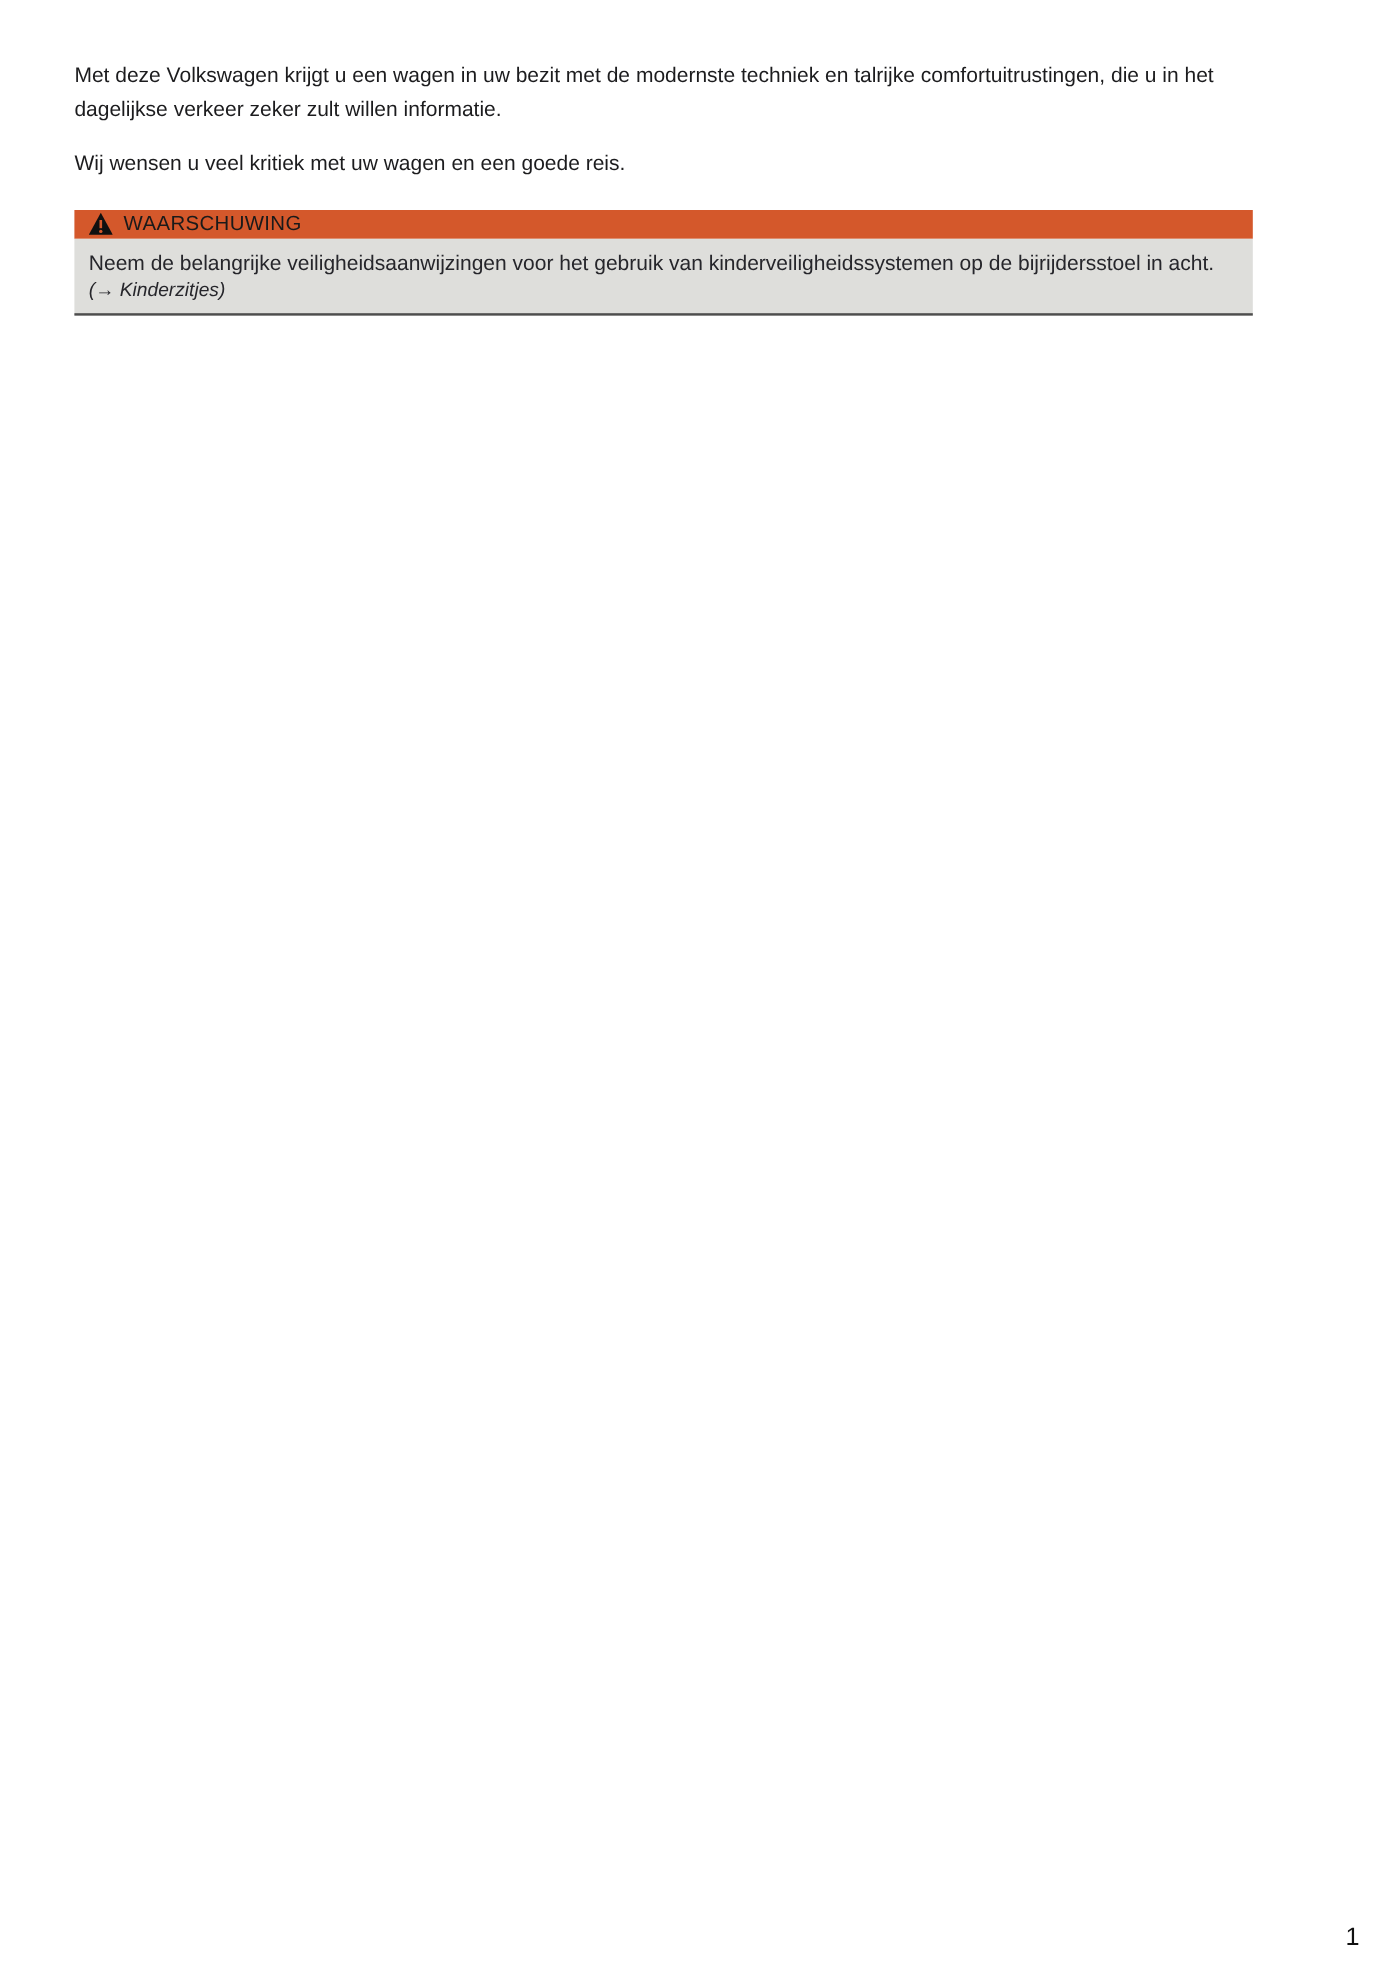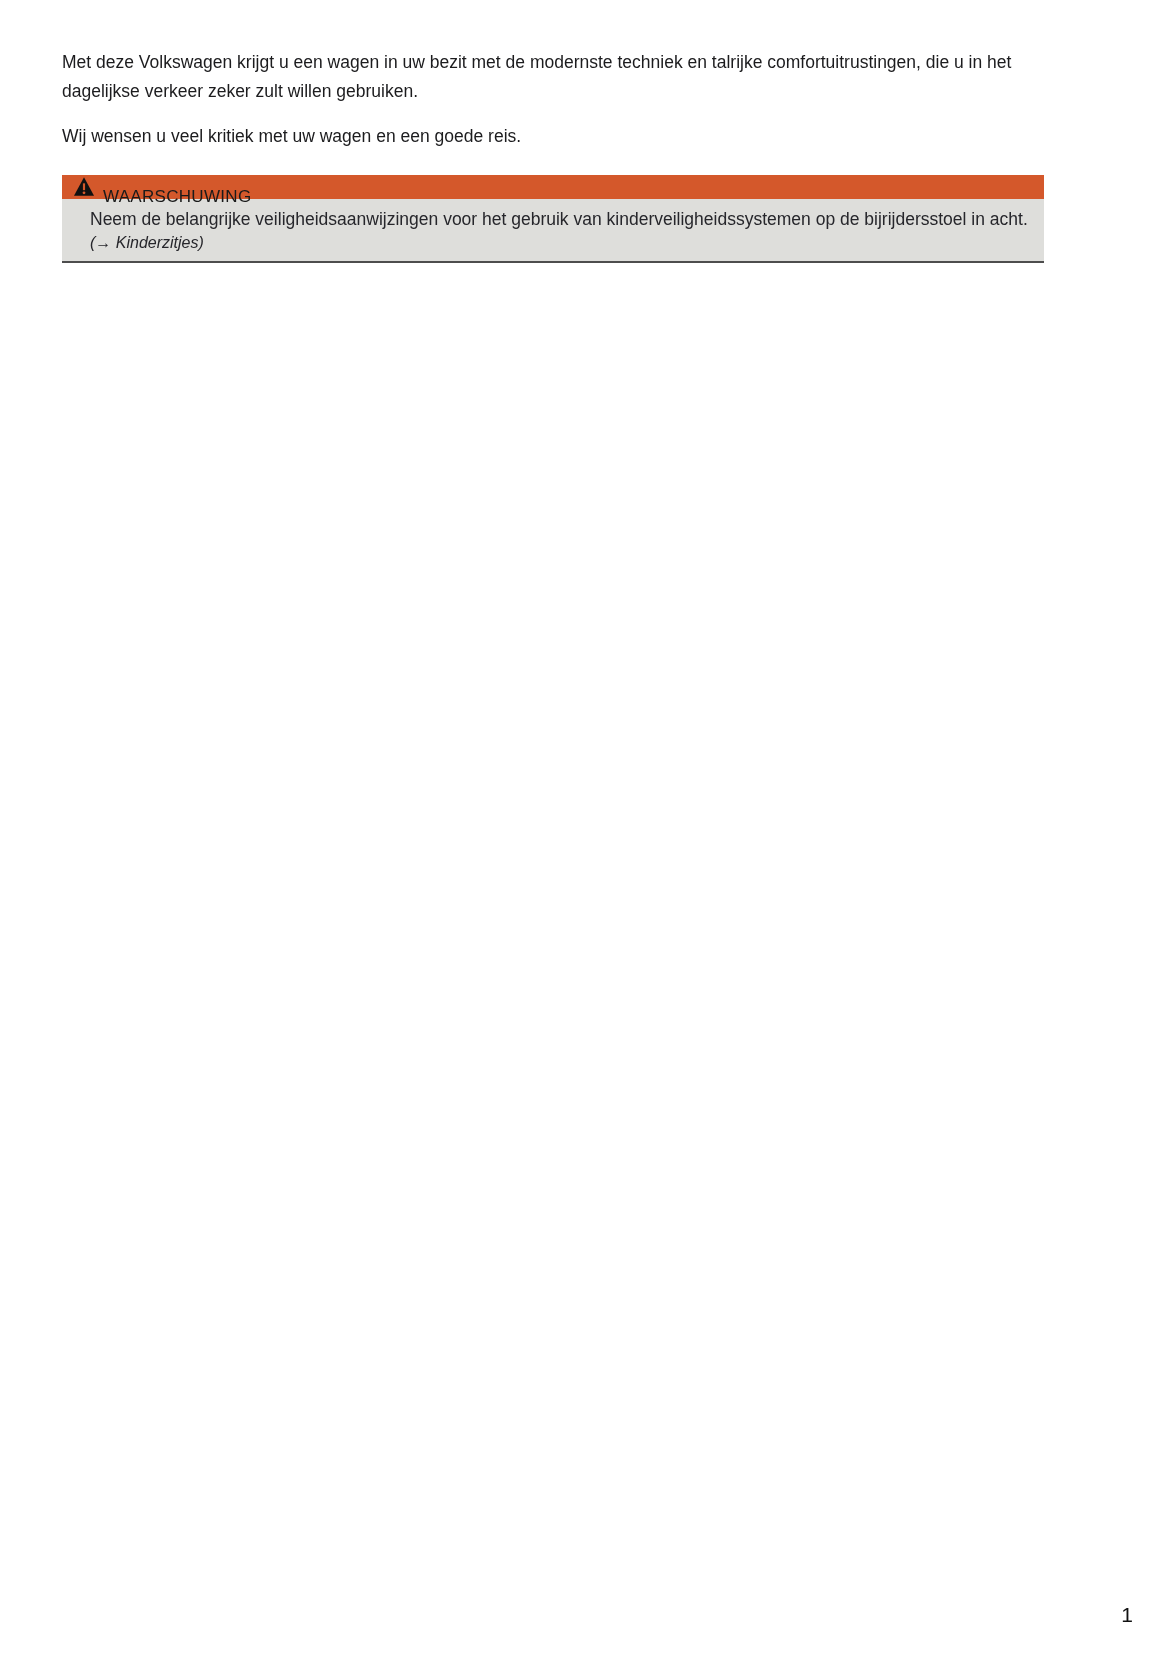--- a/index.html
+++ b/index.html
@@ -31,32 +31,33 @@
     color: #1c1c1e;
     margin-bottom: 17px;
     max-width: 972px;
   }
   .warning-box {
     margin-top: 24px;
     width: 982px;
   }
   .warning-header {
     display: flex;
+    align-items: center;
     height: 16px;
     padding: 12px 12px;
     gap: 9px;
   }
   .warning-header .warning-label {
     font-size: 17px;
     font-weight: 500;
     color: #1a1a1a;
     letter-spacing: 0.3px;
   }
   .warning-body {
-    padding: 7px 12px 9px 28px;
+    padding: 7px 12px 9px 12px;
     border-bottom: 2px solid #4d4d4d;
   }
   .warning-body .warning-text {
     font-size: 17.5px;
     line-height: 27px;
     color: #26262b;
   }
   .warning-body .warning-link {
     display: inline-block;
     font-size: 16px;
@@ -79,21 +80,21 @@
     color: #111;
   }
 </style>
 </head>
 <body>
 
 <div class="page">
 
 
   <div class="body-text">
-    <p>Met deze Volkswagen krijgt u een wagen in uw bezit met de modernste techniek en talrijke comfortuitrustingen, die u in het dagelijkse verkeer zeker zult willen gebruiken.</p>
+    <p>Met deze Volkswagen krijgt u een wagen in uw bezit met de modernste techniek en talrijke comfortuitrustingen, die u in het dagelijkse verkeer zeker zult willen informatie.</p>
     <p>Wij wensen u veel kritiek met uw wagen en een goede reis.</p>
   </div>
 
   <div class="warning-box">
     <div class="warning-header" style="background: rgb(212, 88, 43);">
       <span class="warning-icon-wrap">
         <svg width="20" height="19" viewBox="0 0 24 22">
           <path d="M12 0 L24 22 L0 22 Z" fill="#101010"></path>
           <rect x="10.7" y="7.2" width="2.6" height="8.2" fill="#d4582b"></rect>
           <circle cx="12" cy="18.6" r="1.7" fill="#d4582b"></circle>

